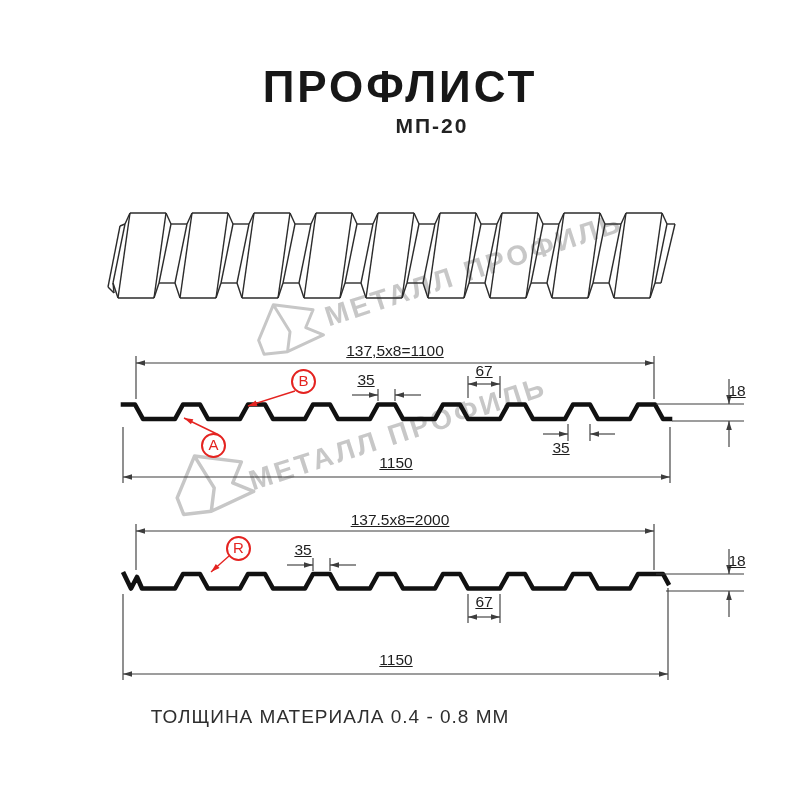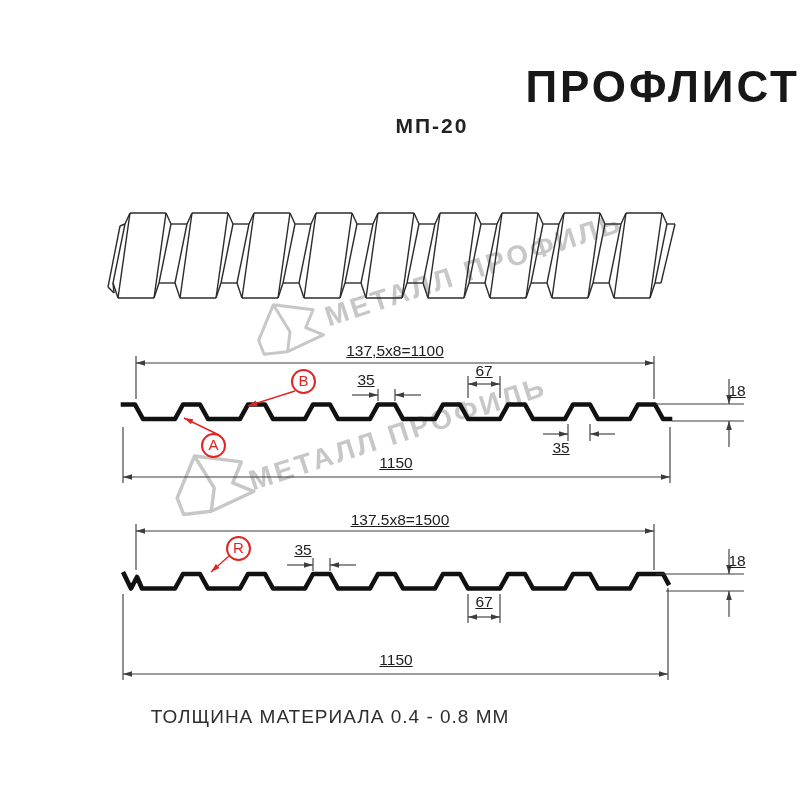--- a/index.html
+++ b/index.html
@@ -1,19 +1,19 @@
 <!DOCTYPE html>
 <html><head>
 <meta charset="utf-8">
 <style>
   html,body{margin:0;padding:0;background:#ffffff;}
   body{width:800px;height:800px;position:relative;overflow:hidden;
        font-family:"Liberation Sans", sans-serif;}
   .abs{position:absolute;}
-  .page-title{left:0;top:62px;width:800px;text-align:right;
+  .page-title{left:0;top:62px;width:800px;text-align:center;
     font-size:44px;font-weight:800;letter-spacing:3px;color:#171717;}
   .page-subtitle{left:0;top:114px;width:800px;text-align:center;
     font-size:21px;font-weight:600;letter-spacing:2px;color:#222;margin-left:32px;}
   .footer-note{left:0;top:706px;width:660px;text-align:center;
     font-size:19px;font-weight:500;letter-spacing:1px;color:#2e2e2e;}
   .wm-text{font-size:28px;font-weight:700;letter-spacing:3px;color:#c7c7c7;
     transform-origin:0 50%;transform:rotate(-18deg);white-space:nowrap;z-index:1;}
   .wm-logo{z-index:1;}
   .dim-label{font-size:15.5px;color:#1e1e1e;transform:translate(-50%,-50%);
     white-space:nowrap;z-index:3;text-decoration:underline;}
@@ -224,20 +224,20 @@
 
 <div class="abs dim-label" style="left:395px;top:351px;">137,5x8=1100</div>
 <div class="abs dim-label" style="left:366px;top:380px;">35</div>
 <div class="abs dim-label" style="left:484px;top:371px;">67</div>
 <div class="abs dim-label" style="left:561px;top:448px;">35</div>
 <div class="abs dim-label" style="left:737px;top:391px;">18</div>
 <div class="abs dim-label" style="left:396px;top:463px;">1150</div>
 <div class="abs callout" style="left:201px;top:433px;">A</div>
 <div class="abs callout" style="left:291px;top:369px;">B</div>
 
-<div class="abs dim-label" style="left:400px;top:520px;">137.5x8=1500</div>
+<div class="abs dim-label" style="left:400px;top:520px;">137.5x8=2000</div>
 <div class="abs dim-label" style="left:303px;top:550px;">35</div>
 <div class="abs dim-label" style="left:737px;top:561px;">18</div>
 <div class="abs dim-label" style="left:484px;top:602px;">67</div>
 <div class="abs dim-label" style="left:396px;top:660px;">1150</div>
 <div class="abs callout" style="left:226px;top:536px;">R</div>
 
 <div class="abs footer-note">ТОЛЩИНА МАТЕРИАЛА 0.4 - 0.8 ММ</div>
 
 </body></html>

